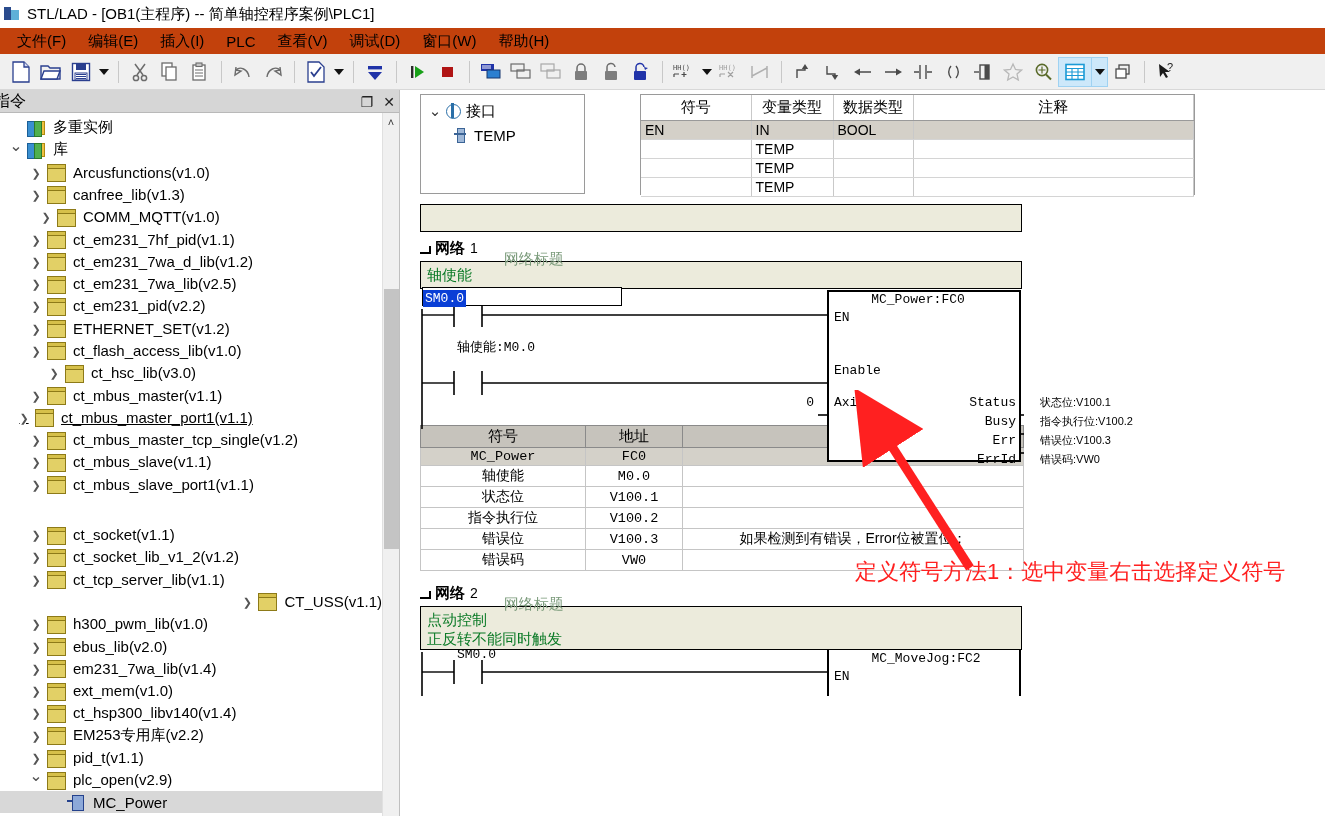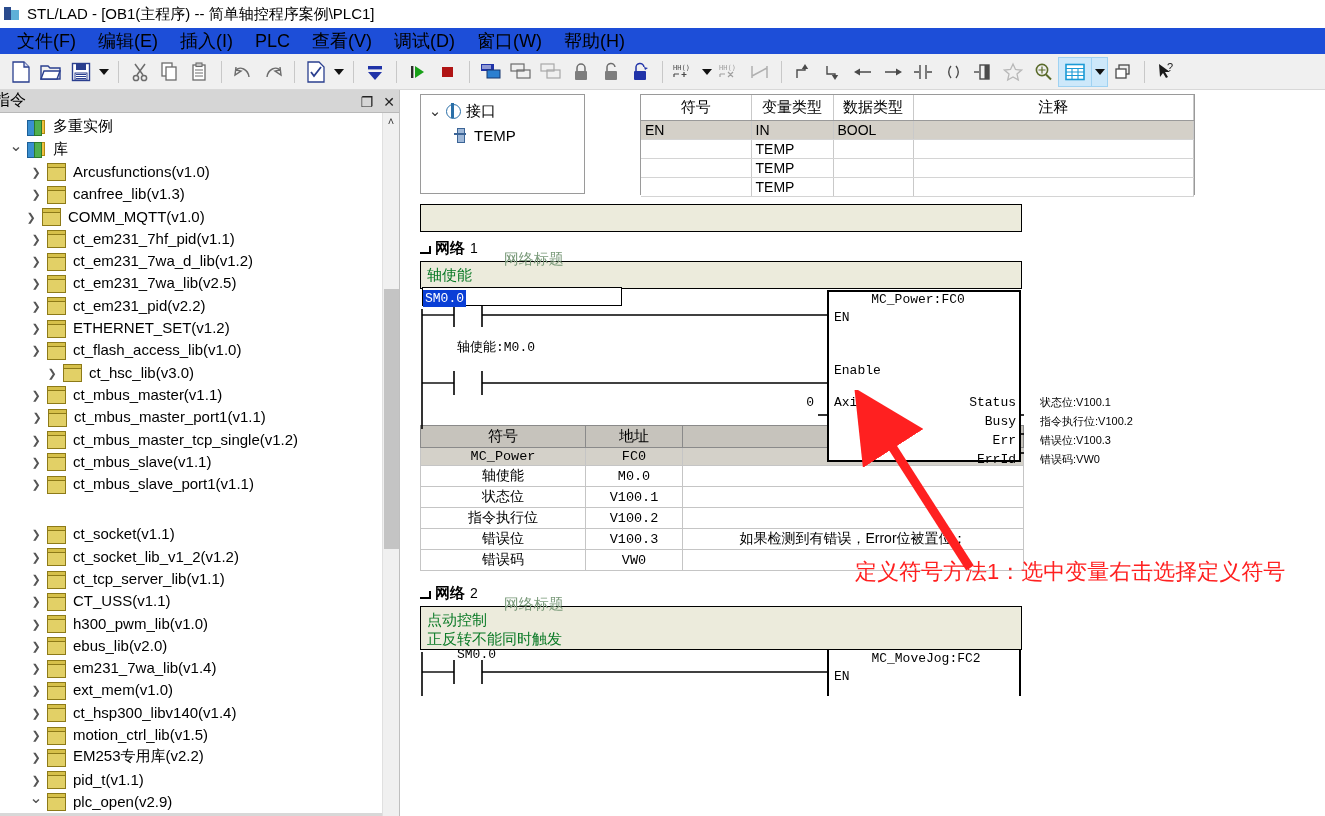--- a/index.html
+++ b/index.html
@@ -27,24 +27,24 @@
     content:""; position:absolute; left:0; top:1px;
     width:7px; height:13px; background:#2a4b8d;
   }
   #titlebar .app-ico:after {
     content:""; position:absolute; left:7px; top:4px;
     width:8px; height:10px; background:#5fb0d8;
   }
 
   
   #menubar {
-    height:26px; background:#1d4ed8;
+    height:26px; background:#c2410c;
     display:flex; align-items:center;
     padding-left:6px;
-    font-size:18px;
+    font-size:15px;
   }
   #menubar .mi {
     padding:2px 11px; white-space:nowrap; cursor:default;
   }
 
   
   #toolbar {
     height:36px; background:#f0f0f0;
     border-bottom:1px solid #d8d8d8;
     display:flex; align-items:center;
@@ -519,21 +519,21 @@
             </span>
             <span>Arcusfunctions(v1.0)</span>
           </div>
           <div class="trow" style="padding-left: 26px;">
             <span class="chev closed"></span>
             <span class="ico flib">
               <i></i>
             </span>
             <span>canfree_lib(v1.3)</span>
           </div>
-          <div class="trow" style="padding-left: 21px;">
+          <div class="trow" style="padding-left: 36px;">
             <span class="chev closed"></span>
             <span class="ico flib">
               <i></i>
             </span>
             <span>COMM_MQTT(v1.0)</span>
           </div>
           <div class="trow" style="padding-left: 26px;">
             <span class="chev closed"></span>
             <span class="ico flib">
               <i></i>
@@ -568,35 +568,35 @@
             </span>
             <span>ETHERNET_SET(v1.2)</span>
           </div>
           <div class="trow" style="padding-left: 26px;">
             <span class="chev closed"></span>
             <span class="ico flib">
               <i></i>
             </span>
             <span>ct_flash_access_lib(v1.0)</span>
           </div>
-          <div class="trow" style="padding-left: 10px; margin-left: 32px;">
+          <div class="trow" style="padding-left: 44px;">
             <span class="chev closed"></span>
             <span class="ico flib">
               <i></i>
             </span>
             <span>ct_hsc_lib(v3.0)</span>
           </div>
           <div class="trow" style="padding-left: 26px;">
             <span class="chev closed"></span>
             <span class="ico flib">
               <i></i>
             </span>
             <span>ct_mbus_master(v1.1)</span>
           </div>
-          <div class="trow" style="padding-left: 27px;">
+          <div class="trow" style="padding-left: 14px; text-decoration: underline;">
             <span class="chev closed"></span>
             <span class="ico flib">
               <i></i>
             </span>
             <span>ct_mbus_master_port1(v1.1)</span>
           </div>
           <div class="trow" style="padding-left: 26px;">
             <span class="chev closed"></span>
             <span class="ico flib">
               <i></i>
@@ -631,21 +631,21 @@
             </span>
             <span>ct_socket_lib_v1_2(v1.2)</span>
           </div>
           <div class="trow" style="padding-left: 26px;">
             <span class="chev closed"></span>
             <span class="ico flib">
               <i></i>
             </span>
             <span>ct_tcp_server_lib(v1.1)</span>
           </div>
-          <div class="trow" style="padding-left: 26px;">
+          <div class="trow" style="padding-left: 26px; justify-content: flex-end;">
             <span class="chev closed"></span>
             <span class="ico flib">
               <i></i>
             </span>
             <span>CT_USS(v1.1)</span>
           </div>
           <div class="trow" style="padding-left: 26px;">
             <span class="chev closed"></span>
             <span class="ico flib">
               <i></i>
@@ -672,27 +672,20 @@
               <i></i>
             </span>
             <span>ext_mem(v1.0)</span>
           </div>
           <div class="trow" style="padding-left: 26px;">
             <span class="chev closed"></span>
             <span class="ico flib">
               <i></i>
             </span>
             <span>ct_hsp300_libv140(v1.4)</span>
-          </div>
-          <div class="trow" style="padding-left: 26px;">
-            <span class="chev closed"></span>
-            <span class="ico flib">
-              <i></i>
-            </span>
-            <span>motion_ctrl_lib(v1.5)</span>
           </div>
           <div class="trow" style="padding-left: 26px;">
             <span class="chev closed"></span>
             <span class="ico flib">
               <i></i>
             </span>
             <span>EM253专用库(v2.2)</span>
           </div>
           <div class="trow" style="padding-left: 26px;">
             <span class="chev closed"></span>

